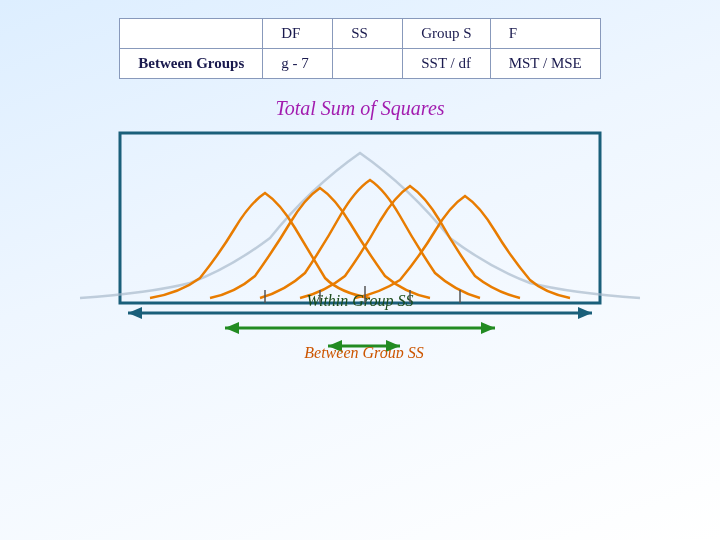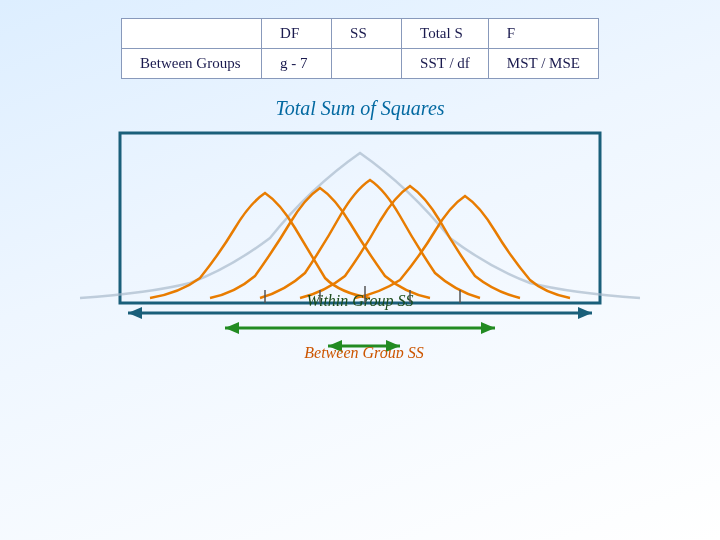--- a/index.html
+++ b/index.html
@@ -25,40 +25,40 @@
     .anova-table td {
       border: 1.5px solid #8899bb;
       padding: 6px 18px;
       min-width: 70px;
       background: white;
     }
     .anova-table tr:first-child td {
       background: white;
     }
     .anova-table td:first-child {
-      font-weight: normal;
+      font-weight: bold;
       min-width: 140px;
       color: #1a1a4e;
     }
     .anova-table td:first-child:empty {
       font-weight: normal;
     }
 
     
     .lower-section {
       display: flex;
       flex-direction: column;
       align-items: center;
       width: 620px;
       position: relative;
     }
 
     .total-sum-label {
       font-size: 20px;
-      color: #0369a1;
+      color: #a21caf;
       font-style: italic;
       margin-bottom: 8px;
       font-weight: normal;
     }
 
     
     .diagram-container {
       position: relative;
       width: 580px;
       height: 230px;
@@ -71,21 +71,21 @@
   </style>
 </head>
 <body>
 
 <table class="anova-table">
   <tbody>
       <tr>
     <td></td>
     <td>DF</td>
     <td>SS</td>
-    <td>Total S</td>
+    <td>Group S</td>
     <td>F</td>
   </tr>
   <tr>
     <td>Between Groups</td>
     <td>g - 7</td>
     <td></td>
     <td>SST / df</td>
     <td>MST / MSE</td>
   </tr>
 </tbody>

